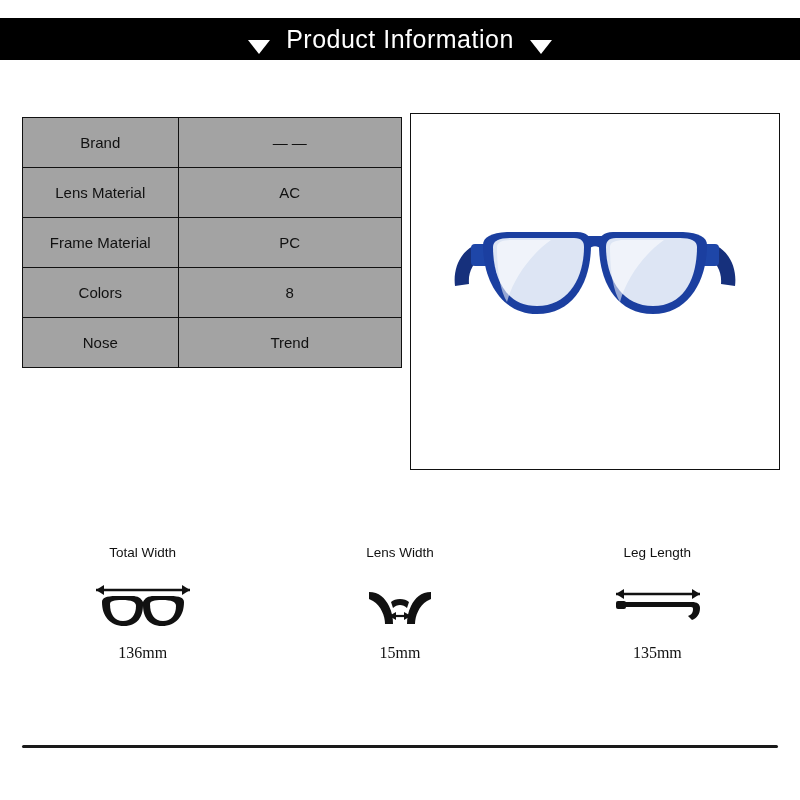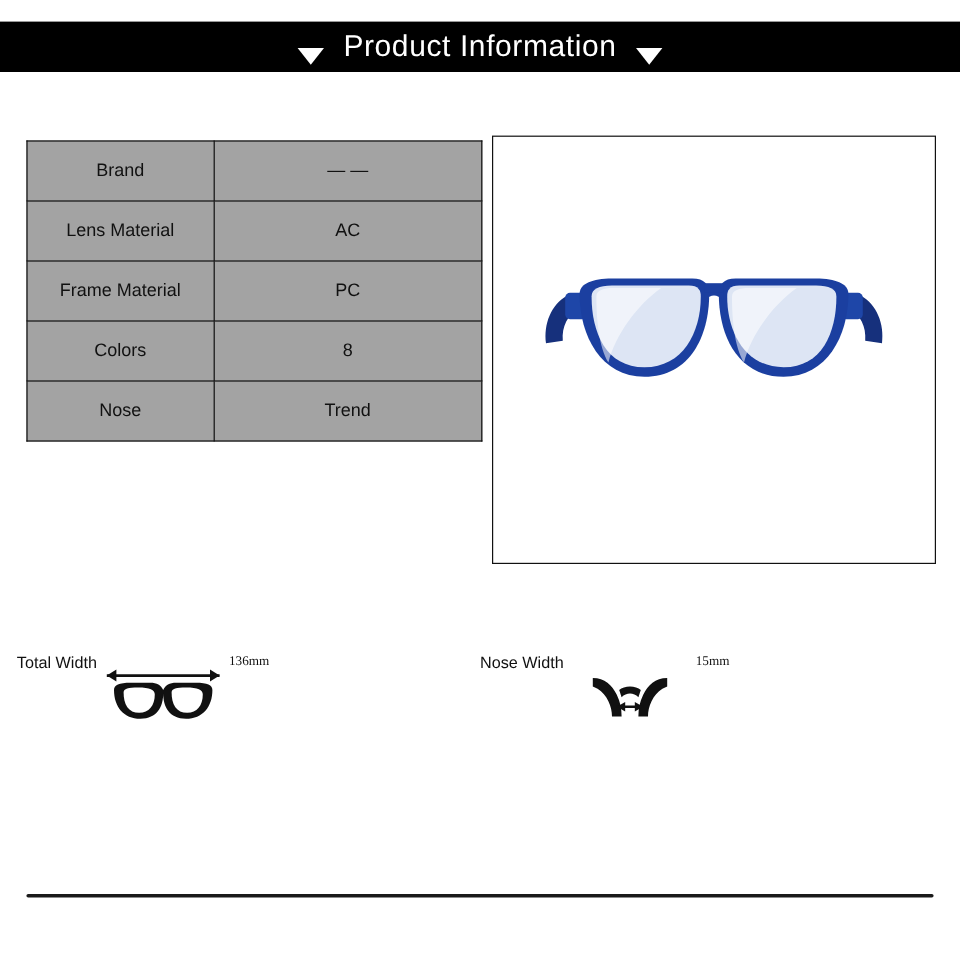--- a/index.html
+++ b/index.html
@@ -98,38 +98,39 @@
   .measure-row {
     position: absolute;
     left: 14px;
     top: 545px;
     width: 772px;
     display: flex;
   }
   .measure-cell {
     flex: 1 1 0;
     display: flex;
-    flex-direction: row;
-    align-items: flex-start;
+    flex-direction: column;
+    align-items: center;
   }
   .measure-label {
     font-size: 13.5px;
     color: #111111;
     margin-bottom: 12px;
     white-space: nowrap;
   }
   .measure-icon {
     height: 62px;
     display: flex;
     align-items: center;
     justify-content: center;
   }
   .measure-value {
-    font-size: 11px;
+    font-size: 16px;
     color: #111111;
+    margin-top: 10px;
     font-family: "Liberation Serif", serif;
   }
 
   
   .bottom-rule {
     position: absolute;
     left: 22px;
     top: 745px;
     width: 756px;
     height: 3px;
@@ -221,33 +222,48 @@
           <path d="M62 32 C 62 29, 66 28, 74 28 C 84 28, 88 30, 88 34
                    C 88 43, 83 49, 75 49 C 66 49, 62 42, 62 32 Z" fill="#ffffff"></path>
         </svg>
       </div>
       <div class="measure-value">136mm</div>
     </div>
 
 
 
     <div class="measure-cell">
-      <div class="measure-label">Nose Width</div>
+      <div class="measure-label">Lens Width</div>
       <div class="measure-icon">
         <svg width="110" height="62" viewBox="0 0 110 62">
           <path d="M24 20 C 34 20, 40 26, 44 34 C 47 40, 48 46, 48 52
                    L 40 52 C 40 44, 36 34, 28 29 L 24 27 Z" fill="#111"></path>
           <path d="M86 20 C 76 20, 70 26, 66 34 C 63 40, 62 46, 62 52
                    L 70 52 C 70 44, 74 34, 82 29 L 86 27 Z" fill="#111"></path>
           <path d="M46 30 C 50 26, 60 26, 64 30 L 62 36 C 58 32, 52 32, 48 36 Z" fill="#111"></path>
           <path d="M44 44 L 66 44" stroke="#111" stroke-width="2.2" fill="none"></path>
           <path d="M44 44 l 7 -4 l 0 8 Z" fill="#111"></path>
           <path d="M66 44 l -7 -4 l 0 8 Z" fill="#111"></path>
         </svg>
       </div>
       <div class="measure-value">15mm</div>
     </div>
 
+    <div class="measure-cell">
+      <div class="measure-label">Leg Length</div>
+      <div class="measure-icon">
+        <svg width="110" height="62" viewBox="0 0 110 62">
+          <path d="M14 22 L 98 22" stroke="#111" stroke-width="2.4" fill="none"></path>
+          <path d="M14 22 l 8 -5 l 0 10 Z" fill="#111"></path>
+          <path d="M98 22 l -8 -5 l 0 10 Z" fill="#111"></path>
+          <path d="M16 34 C 16 31, 18 30, 22 30 L 90 30 C 95 30, 98 32, 98 36
+                   C 98 42, 95 46, 90 48 L 86 44 C 89 43, 91 41, 91 37
+                   C 91 35, 90 35, 87 35 L 22 35 C 18 35, 16 36, 16 34 Z" fill="#111"></path>
+          <rect x="14" y="29" width="10" height="8" rx="2" fill="#111"></rect>
+        </svg>
+      </div>
+      <div class="measure-value">135mm</div>
+    </div>
 
   </div>
 
   <div class="bottom-rule"></div>
 </div>
 
 </body></html>

